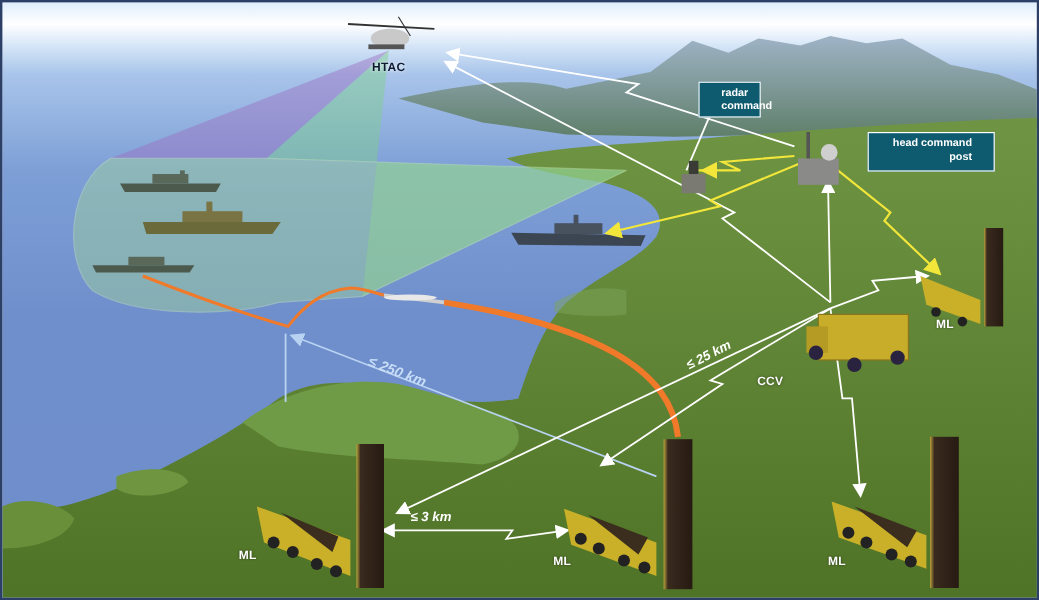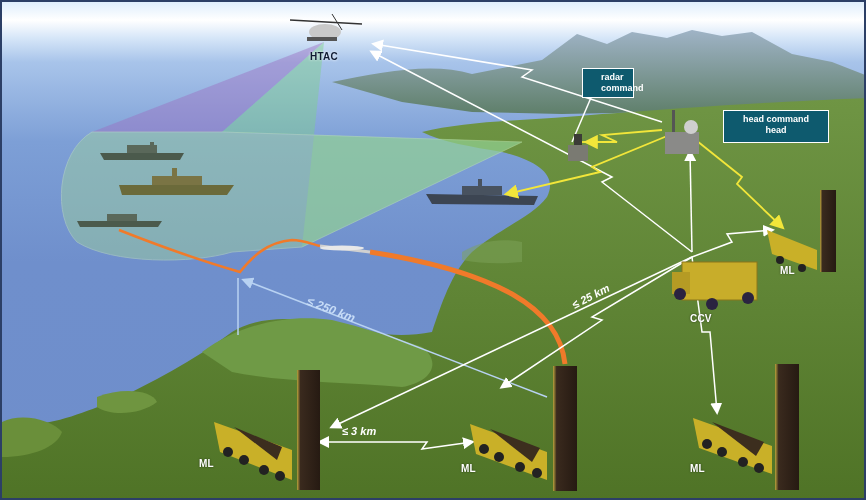--- a/index.html
+++ b/index.html
@@ -2,21 +2,21 @@
 <html><head>
 <meta charset="utf-8">
 <style>
   html,body{margin:0;padding:0;background:#fff;}
   body{width:866px;height:500px;overflow:hidden;font-family:"Liberation Sans",sans-serif;}
   #scene{position:relative;width:866px;height:500px;border:2px solid #2c3f66;box-sizing:border-box;overflow:hidden;
     background:linear-gradient(180deg,#dfeefc 0px,#ffffff 18px,#d6e6f8 36px,#a8c4ea 60px,#7d9fd6 140px,#6f8fcc 260px,#6f8ecb 500px);}
   svg#art{position:absolute;left:0;top:0;width:866px;height:500px;}
   .lbl{position:absolute;color:#fff;font-weight:bold;font-size:10px;letter-spacing:0.2px;text-shadow:0 0 2px rgba(0,0,0,.6);}
   .lbl.dark{color:#0f1b33;text-shadow:0 0 3px #fff;font-size:10px;}
-  .box{position:absolute;background:#0e5a6e;color:#fff;border:1px solid #ffffff;font-weight:bold;font-size:9px;text-align:center;line-height:11px;padding:3px 18px;box-sizing:border-box;}
+  .box{position:absolute;background:#0e5a6e;color:#fff;border:1px solid #ffffff;font-weight:bold;font-size:9px;text-align:right;line-height:11px;padding:3px 18px;box-sizing:border-box;}
   .range{position:absolute;color:#fff;font-weight:bold;font-size:11px;font-style:italic;}
   .range.blue{color:#c7dcf7;font-size:12px;}
 </style>
 </head>
 <body>
 
 <div id="scene">
   <svg id="art" viewBox="0 0 866 500">
     <defs>
       <linearGradient id="land" x1="0" y1="0" x2="0" y2="1">
@@ -179,24 +179,24 @@
 
   <div class="lbl dark" style="left:308px;top:49px;">HTAC</div>
 
   <div class="box" style="left:580px;top:66px;width:52px;height:30px;">
     <div>radar</div>
     <div>command</div>
   </div>
 
   <div class="box" style="left:721px;top:108px;width:106px;height:33px;">
     <div>head command</div>
-    <div>head</div>
+    <div>post</div>
   </div>
 
-  <div class="lbl" style="left:688px;top:311px;">CCV</div>
+  <div class="lbl" style="left:629px;top:311px;">CCV</div>
   <div class="lbl" style="left:778px;top:263px;">ML</div>
   <div class="lbl" style="left:197px;top:456px;">ML</div>
   <div class="lbl" style="left:459px;top:461px;">ML</div>
   <div class="lbl" style="left:688px;top:461px;">ML</div>
 
   <div class="range blue" style="left:308px;top:292px;transform:rotate(21deg);transform-origin:left top;">≤ 250 km</div>
   <div class="range" style="left:568px;top:298px;transform:rotate(-27deg);transform-origin:left top;">≤ 25 km</div>
   <div class="range" style="left:340px;top:423px;">≤ 3 km</div>
 </div>
 

